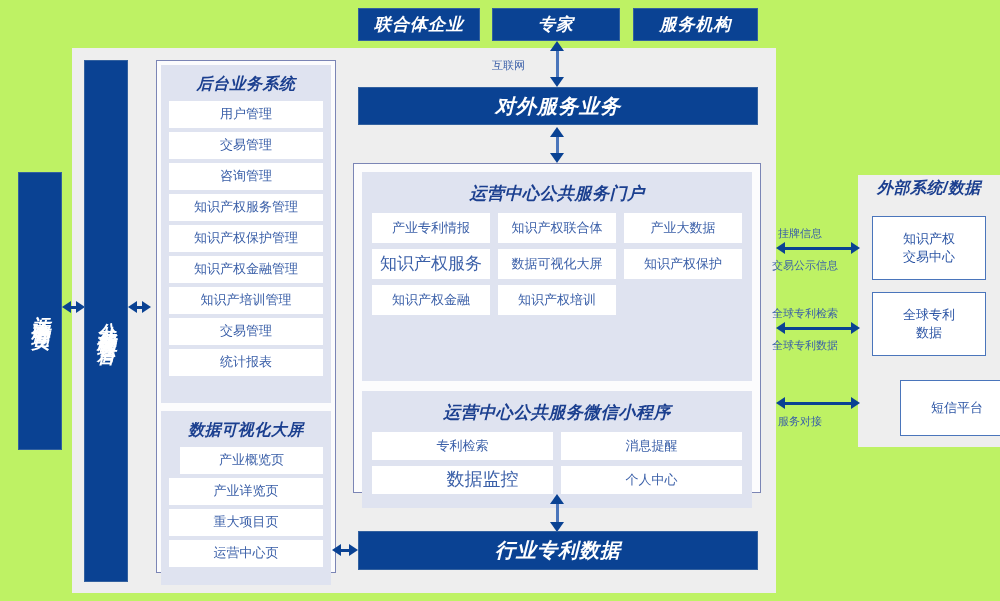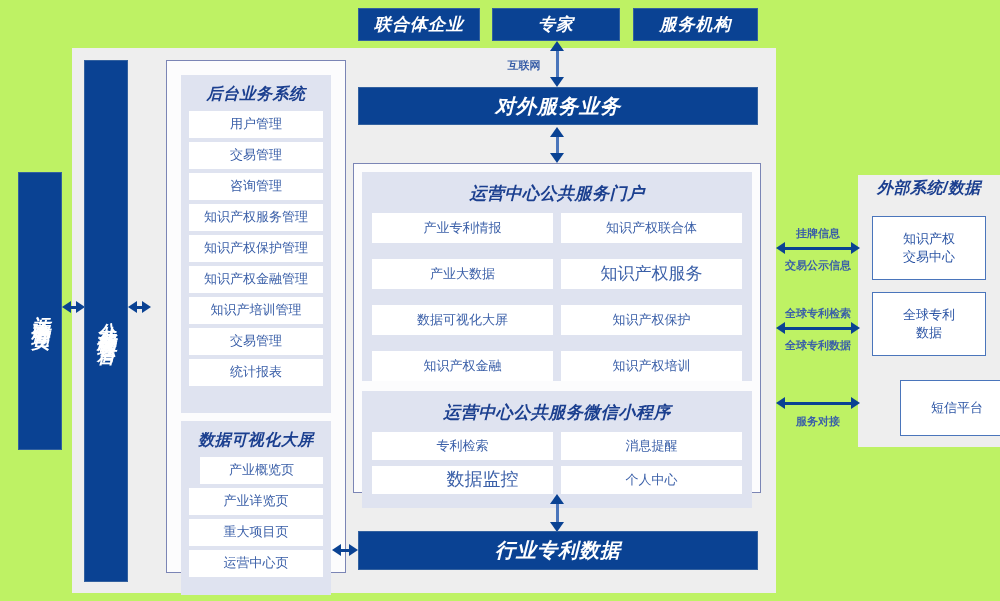--- a/index.html
+++ b/index.html
@@ -84,22 +84,22 @@
     margin-left:-7px;
   }
   .av-up{top:0;border-bottom:10px solid #0a4293;}
   .av-down{bottom:0;border-top:10px solid #0a4293;}
 
   .edge-label{
     position:absolute;
     color:#3a5fa8;
     font-size:11px;
     white-space:nowrap;
-    text-align:center;
-    font-weight:bold;
+    text-align:left;
+    font-weight:normal;
   }
   .ext-title{
     color:#1b3f8f;font-weight:bold;font-style:italic;
     text-align:center;letter-spacing:.5px;
   }
   .extbox{
     background:#ffffff;border:1px solid #4a75bb;
     color:#2d56a5;
     display:flex;align-items:center;justify-content:center;
     text-align:center;line-height:1.35;
@@ -135,21 +135,21 @@
   <div class="abs bluebox" style="left:84px;top:60px;width:44px;height:522px;font-size:18px;">
     <span class="vert">公共功能及管理后台</span>
   </div>
 
   <div class="abs arrow-h" style="left:128px;top:300px;width:23px;height:14px;">
     <div class="arrow-line-h" style="left:6px;right:6px;"></div>
     <div class="ah-left"></div>
       <div class="ah-right"></div>
   </div>
 
-  <div class="abs framed" style="left:166px;top:60px;width:180px;height:513px;padding:14px;">
+  <div class="abs framed" style="left:156px;top:60px;width:180px;height:513px;padding:4px;">
 
     <div class="grouppanel" style="height:328px;padding:4px 8px 6px;">
       <div class="group-title" style="font-size:16px;padding:5px 0 6px;">后台业务系统</div>
       <div class="cell" style="height:27px;margin-bottom:4px;font-size:13px;">
         <span>用户管理</span>
         </div>
       <div class="cell" style="height:27px;margin-bottom:4px;font-size:13px;">
         <span>交易管理</span>
         </div>
       <div class="cell" style="height:27px;margin-bottom:4px;font-size:13px;">
@@ -206,21 +206,21 @@
   <div class="abs arrow-v" style="left:548px;top:127px;width:18px;height:36px;">
     <div class="arrow-line-v" style="top:8px;bottom:8px;"></div>
     <div class="av-up"></div>
       <div class="av-down"></div>
   </div>
 
   <div class="abs framed" style="left:353px;top:163px;width:408px;height:330px;padding:8px;">
 
     <div class="grouppanel" style="height:197px;padding:4px 10px 8px;">
       <div class="group-title" style="font-size:17px;padding:6px 0 8px;">运营中心公共服务门户</div>
-      <div style="display:grid;grid-template-columns:1fr 1fr;gap:16px 8px;">
+      <div style="display:grid;grid-template-columns:1fr 1fr 1fr;gap:6px 8px;">
         <div class="cell" style="height:30px;font-size:13px;">
           <span>产业专利情报</span>
           </div>
         <div class="cell" style="height:30px;font-size:13px;">
           <span>知识产权联合体</span>
           </div>
         <div class="cell" style="height:30px;font-size:13px;">
           <span>产业大数据</span>
           </div>
         <div class="cell" style="height:30px;font-size:17px;">

